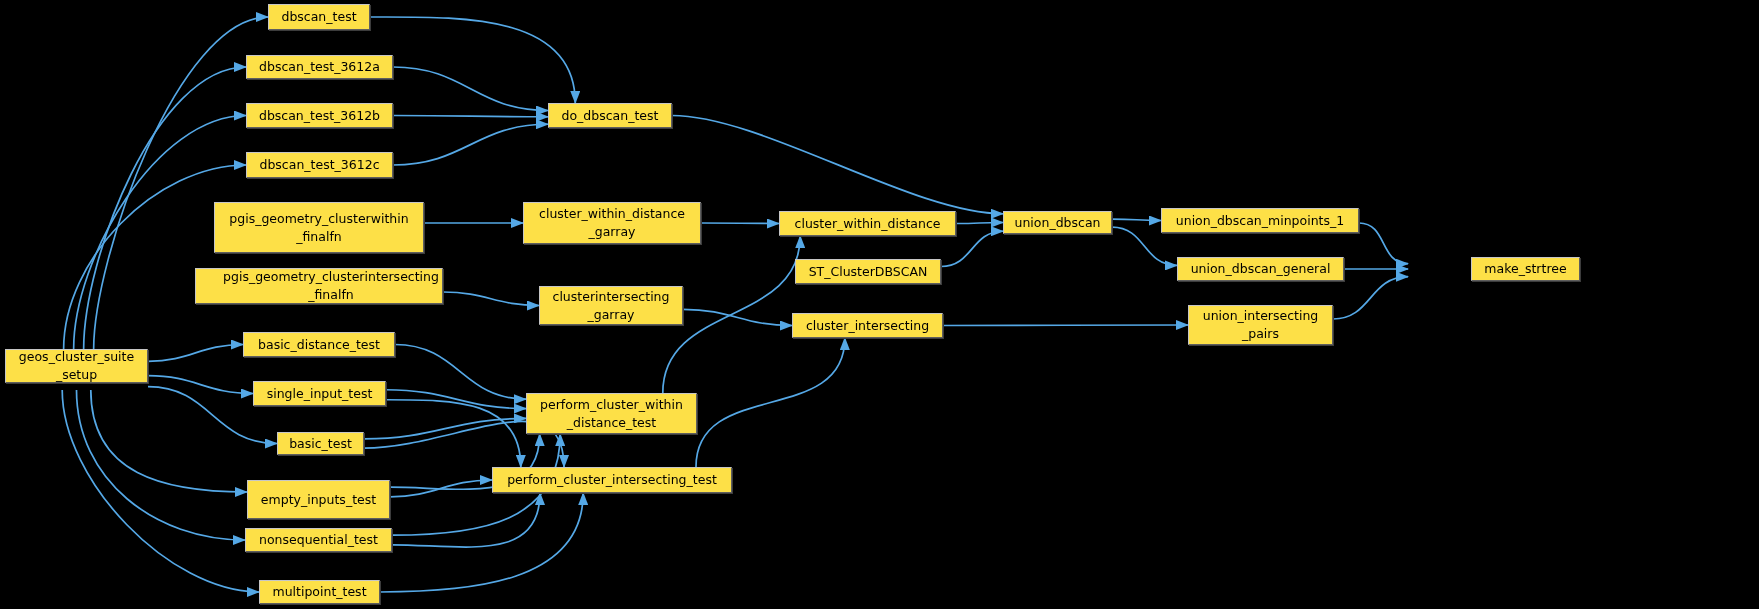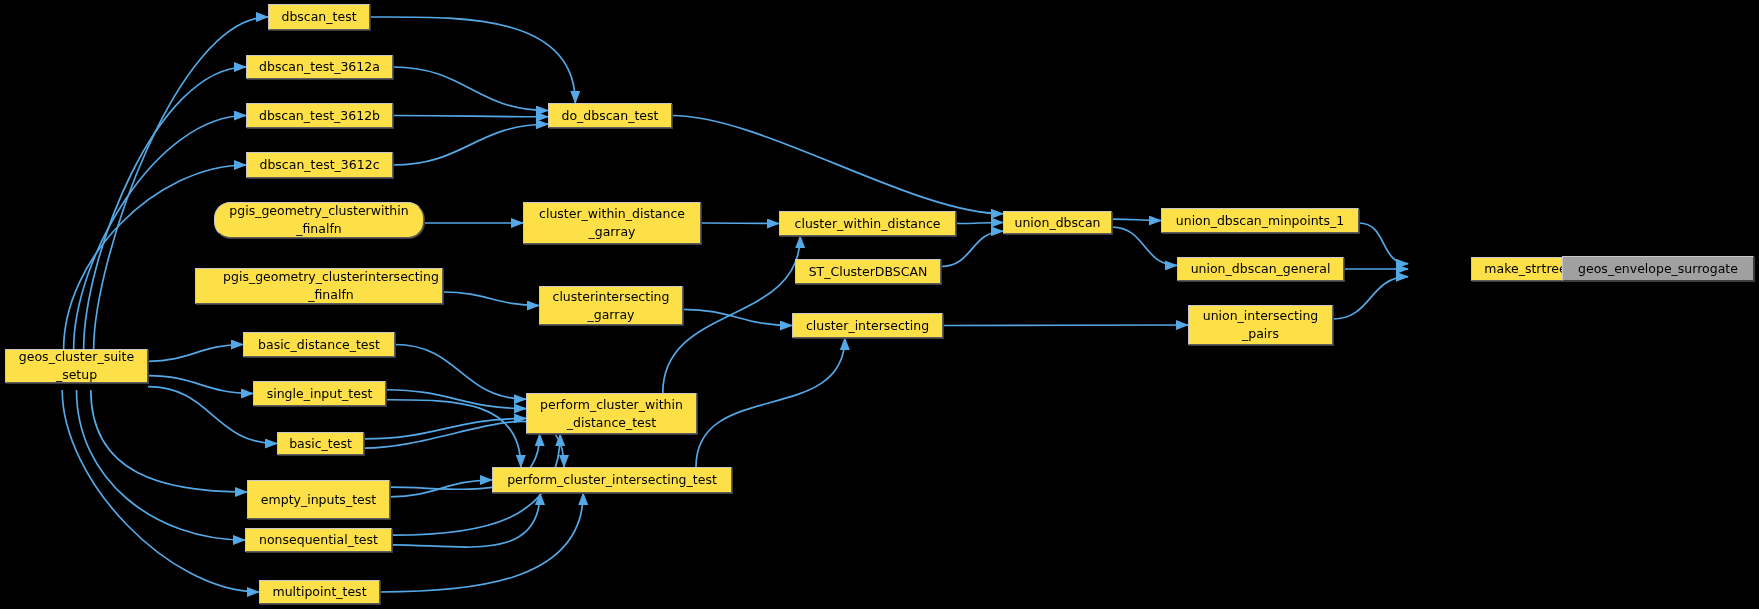--- a/index.html
+++ b/index.html
@@ -83,21 +83,21 @@
       <path class="edge" d="M662.8,393 C662.8,303 800.24,326 800.24,236" stroke="#55a8e6" marker-end="url(#arrowhead)"></path>
       <path class="edge" d="M696,467 C696,378.3633382496272 844.85,426.6366617503728 844.85,338" stroke="#55a8e6" marker-end="url(#arrowhead)"></path>
     </svg>
 
 <div class="node" style="left: 5px; top: 349px; width: 143px; height: 34px;"><span class="lbl">geos_cluster_suite
 _setup</span></div>
     <div class="node" style="left: 268px; top: 4px; width: 102px; height: 26px;"><span class="lbl">dbscan_test</span></div>
     <div class="node" style="left: 246px; top: 55px; width: 147px; height: 24px;"><span class="lbl">dbscan_test_3612a</span></div>
     <div class="node" style="left: 246px; top: 103px; width: 147px; height: 25px;"><span class="lbl">dbscan_test_3612b</span></div>
     <div class="node" style="left: 246px; top: 152px; width: 147px; height: 26px;"><span class="lbl">dbscan_test_3612c</span></div>
-    <div class="node" style="left: 214px; top: 202px; width: 210px; height: 36px; border-radius: 16px;"><span class="lbl">pgis_geometry_clusterwithin
+    <div class="node" style="left: 214px; top: 202px; width: 210px; height: 51px;"><span class="lbl">pgis_geometry_clusterwithin
 _finalfn</span></div>
     <div class="node" style="left: 195px; top: 268px; width: 248px; height: 36px; padding-left: 24px;"><span class="lbl">pgis_geometry_clusterintersecting
 _finalfn</span></div>
     <div class="node" style="left: 243px; top: 332px; width: 152px; height: 25px;"><span class="lbl">basic_distance_test</span></div>
     <div class="node" style="left: 253px; top: 381px; width: 133px; height: 25px;"><span class="lbl">single_input_test</span></div>
     <div class="node" style="left: 277px; top: 432px; width: 87px; height: 23px;"><span class="lbl">basic_test</span></div>
     <div class="node" style="left: 247px; top: 480px; width: 143px; height: 39px; text-align: center;"><span class="lbl">empty_inputs_test</span></div>
     <div class="node" style="left: 245px; top: 528px; width: 147px; height: 24px;"><span class="lbl">nonsequential_test</span></div>
     <div class="node" style="left: 259px; top: 580px; width: 121px; height: 24px;"><span class="lbl">multipoint_test</span></div>
     <div class="node" style="left: 548px; top: 103px; width: 124px; height: 25px;"><span class="lbl">do_dbscan_test</span></div>
@@ -110,14 +110,13 @@
     <div class="node" style="left: 492px; top: 467px; width: 240px; height: 26px;"><span class="lbl">perform_cluster_intersecting_test</span></div>
     <div class="node" style="left: 779px; top: 211px; width: 177px; height: 25px;"><span class="lbl">cluster_within_distance</span></div>
     <div class="node" style="left: 795px; top: 259px; width: 146px; height: 25px;"><span class="lbl">ST_ClusterDBSCAN</span></div>
     <div class="node" style="left: 792px; top: 313px; width: 151px; height: 25px;"><span class="lbl">cluster_intersecting</span></div>
     <div class="node" style="left: 1003px; top: 211px; width: 109px; height: 23px;"><span class="lbl">union_dbscan</span></div>
     <div class="node" style="left: 1161px; top: 208px; width: 198px; height: 25px;"><span class="lbl">union_dbscan_minpoints_1</span></div>
     <div class="node" style="left: 1177px; top: 257px; width: 167px; height: 24px;"><span class="lbl">union_dbscan_general</span></div>
     <div class="node" style="left: 1188px; top: 305px; width: 145px; height: 40px;"><span class="lbl">union_intersecting
 _pairs</span></div>
     <div class="node" style="left: 1471px; top: 257px; width: 109px; height: 24px;"><span class="lbl">make_strtree</span></div>
-    <div class="node highlighted" style="left: 1562px; top: 256px; width: 192px; height: 25px;"><span class="lbl">geos_envelope_surrogate</span></div>
   </div>
 
 </body></html>

